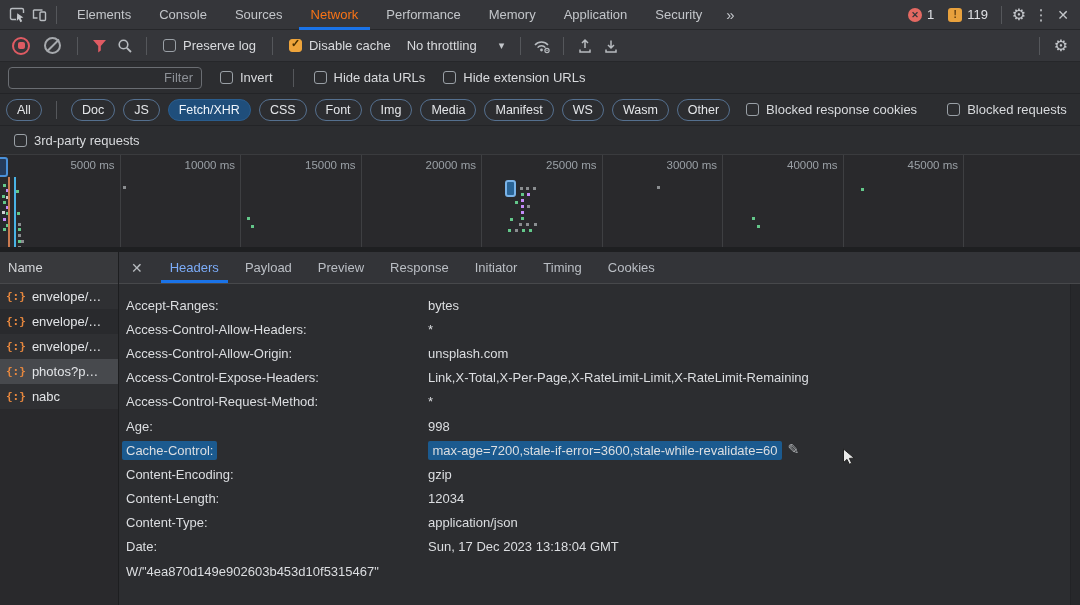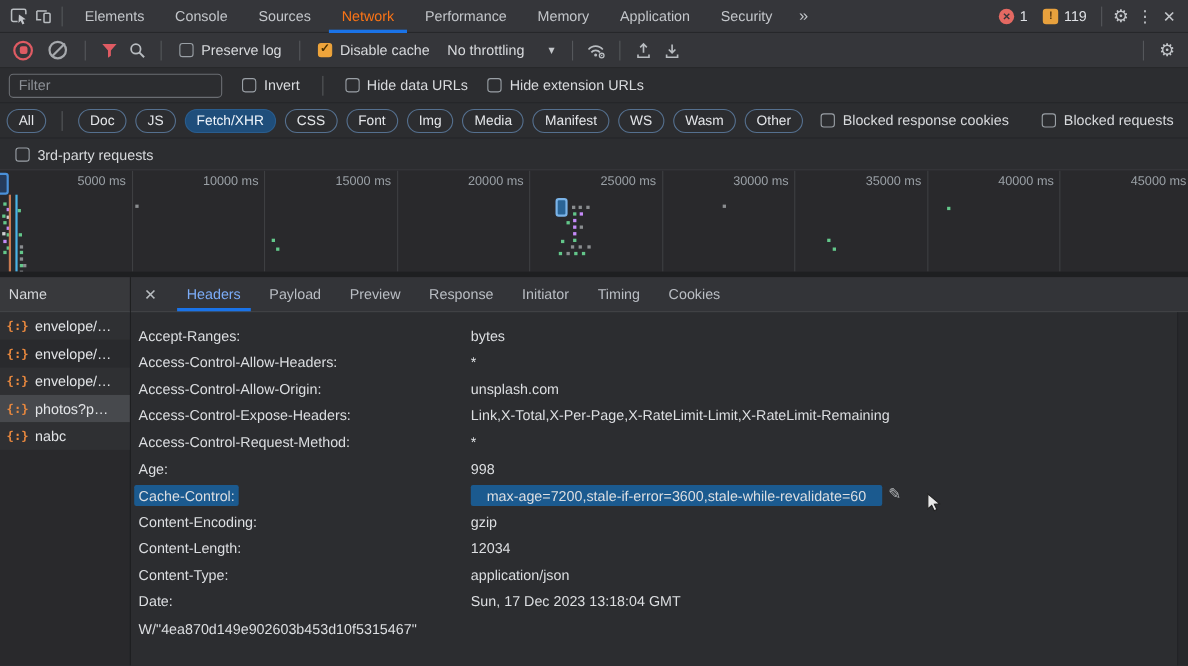--- a/index.html
+++ b/index.html
@@ -37,21 +37,21 @@
   .cb{width:13px;height:13px;border:1.5px solid #9aa0a6;border-radius:3px;box-sizing:border-box;flex:none;position:relative;background:transparent;}
   .cb.checked{background:#eea43b;border-color:#eea43b;}
   .cb.checked::after{content:"✓";position:absolute;left:1px;top:-3px;font-size:11px;font-weight:bold;color:#4a3000;}
   .selectbox{display:inline-flex;align-items:center;gap:22px;padding:0 6px;color:#d8dadd;}
   .caret{font-size:11px;color:#c3c6ca;}
 
   
   .filterbar{position:absolute;left:0;top:62px;width:1080px;height:32px;background:#2c2d30;
           display:flex;align-items:center;box-sizing:border-box;padding:0 8px;border-bottom:1px solid #232427;}
   .filterinput{width:176px;height:20px;background:transparent;border:1px solid #6a6d72;border-radius:4px;
-          color:#dfe1e5;font-size:13px;padding:0 8px;outline:none;font-family:"Liberation Sans",sans-serif;}
+          color:#dfe1e5;font-size:13px;padding:0 8px;outline:none;font-family:"Liberation Sans",sans-serif;text-align:right;}
   .filterinput::placeholder{color:#8c9096;}
 
   
   .chipsbar{position:absolute;left:0;top:94px;width:1080px;height:32px;background:#2c2d30;
           display:flex;align-items:center;box-sizing:border-box;padding:0 6px;border-bottom:1px solid #232427;}
   #chips{display:flex;align-items:center;gap:8px;}
   .chip{padding:3px 10px;border:1px solid #55708f;border-radius:13px;font-size:12.5px;color:#e4e6e9;white-space:nowrap;}
   .chip.sel{background:#1f4e7b;border-color:#2a5d8e;color:#eef4fb;}
 
   
@@ -85,21 +85,21 @@
   .dtab{position:relative;padding:0 13px;line-height:31px;color:#babec4;text-align:center;}
   .dtab.sel{color:#7cacf8;}
   .dtab.sel::after{content:"";position:absolute;left:4px;right:4px;bottom:0;height:3px;background:#1a73e8;}
   .dbody{flex:1;background:#2c2d30;padding-top:9px;overflow:hidden;position:relative;}
   .hrow{height:24.2px;display:flex;align-items:center;padding-left:7px;white-space:nowrap;}
   .hkey{flex:none;width:302px;color:#dcdee1;}
   .hkey.hl{width:auto;min-width:0;background:#1b5a8f;border-radius:2px;padding:2px 4px;margin-left:-4px;margin-right:0;box-sizing:border-box;}
   .hkeyspacer{flex:none;}
   .hvalwrap{display:flex;align-items:flex-start;min-width:0;}
   .hval{color:#dcdee1;}
-  .hval.hl{background:#1b5a8f;border-radius:2px;padding:2px 14px;}
+  .hval.hl{background:#1b5a8f;border-radius:2px;padding:2px 4px;}
   .pencil{margin-left:6px;color:#b0b3b6;font-size:14px;}
   .scrolltrack{position:absolute;right:0;top:32px;bottom:0;width:9px;background:#27282b;border-left:1px solid #222326;}
 
   .cursor{position:absolute;left:842px;top:448px;pointer-events:none;}
   svg{display:block;}
 </style>
 </head>
 <body>
 
 <div class="app">
@@ -264,23 +264,20 @@
           <span class="tlabel">15000 ms</span>
         </div>
         <div class="tsec">
           <span class="tlabel">20000 ms</span>
         </div>
         <div class="tsec">
           <span class="tlabel">25000 ms</span>
         </div>
         <div class="tsec">
           <span class="tlabel">30000 ms</span>
-        </div>
-        <div class="tsec">
-          <span class="tlabel">35000 ms</span>
         </div>
         <div class="tsec">
           <span class="tlabel">40000 ms</span>
         </div>
         <div class="tsec">
           <span class="tlabel">45000 ms</span>
         </div>
       </div>
   <i class="dot" style="left: 3px; top: 29px; background: rgb(99, 199, 138);"></i>
       <i class="dot" style="left: 6px; top: 34px; background: rgb(197, 138, 249);"></i>

